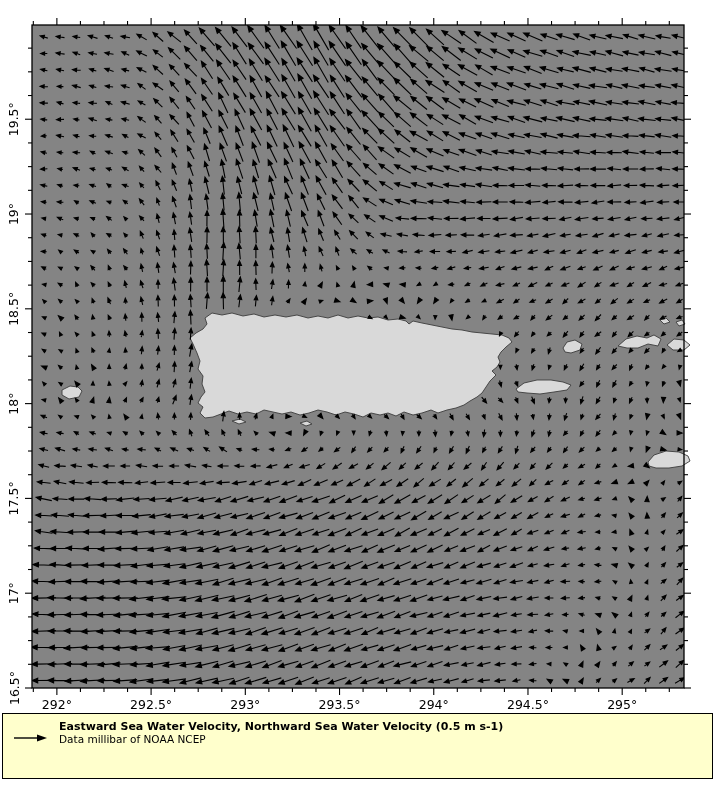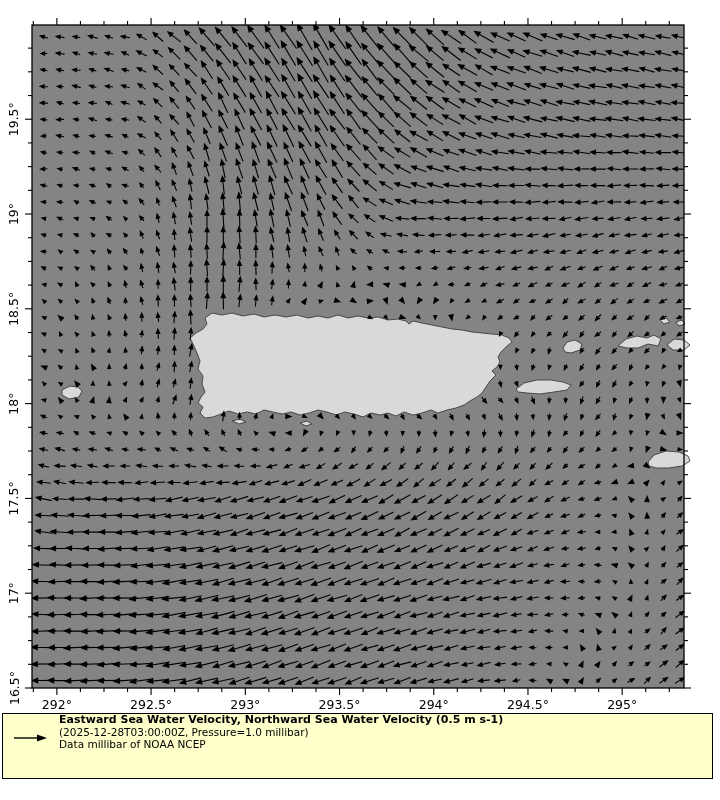--- a/index.html
+++ b/index.html
@@ -2,21 +2,21 @@
 <html><head>
 <meta charset="utf-8">
 <style>
   html,body{margin:0;padding:0;background:#ffffff;}
   .page{position:relative;width:720px;height:800px;background:#ffffff;overflow:hidden;
         font-family:"DejaVu Sans",sans-serif;}
   #plot{position:absolute;left:0;top:0;}
   .legend{position:absolute;left:2px;top:713px;width:709px;height:64px;
           background:#ffffcc;border:1.6px solid #000;display:flex;align-items:flex-start;}
   .refarrow-wrap{flex:0 0 46px;padding-top:15px;padding-left:10px;}
-  .legtext{flex:1;color:#000;font-size:10.5px;line-height:12.2px;}
+  .legtext{flex:1;padding-top:7px;color:#000;font-size:10.5px;line-height:12.2px;}
   .legtitle{font-weight:bold;font-size:11px;}
 </style>
 </head>
 <body>
 
 <div class="page">
   <svg id="plot" width="720" height="712" viewBox="0 0 720 712">
       <defs>
         <clipPath id="plotclip">
           <rect x="32" y="25" width="652" height="663"></rect>
@@ -1668,17 +1668,16 @@
 
   <div class="legend">
     <div class="refarrow-wrap">
       <svg width="36" height="12" viewBox="0 0 36 12">
         <line x1="1" y1="6" x2="26" y2="6" stroke="#000" stroke-width="1.4"></line>
         <polygon points="34,6 24,2.6 24,9.4" fill="#000"></polygon>
       </svg>
     </div>
     <div class="legtext">
       <div class="legtitle">Eastward Sea Water Velocity, Northward Sea Water Velocity (0.5 m s-1)</div>
-      <div>(2025-12-28T03:00:00Z, Pressure=1.0 millibar)</div>
       <div>Data millibar of NOAA NCEP</div>
     </div>
   </div>
 </div>
 
 </body></html>

